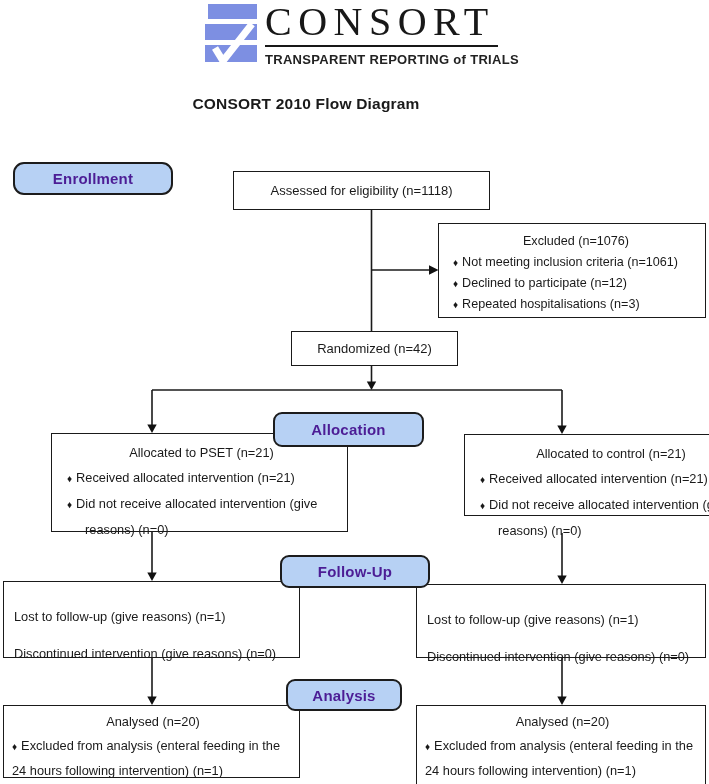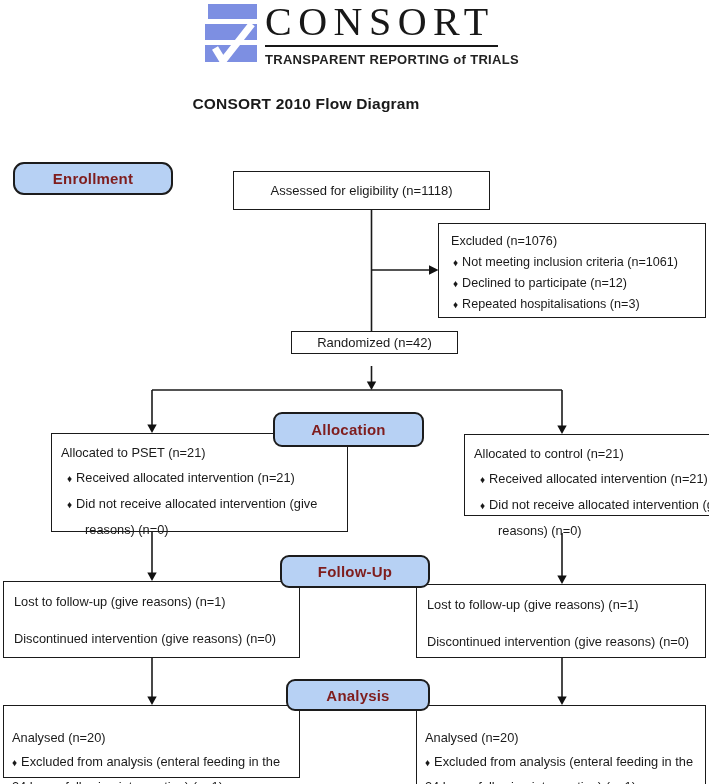--- a/index.html
+++ b/index.html
@@ -26,54 +26,54 @@
   .page-title {
     position:absolute; left:0; top:95px; width:612px; text-align:center;
     font-weight:bold; font-size:15.5px; letter-spacing:0.2px; z-index:2;
   }
 
   
   .stage-label {
     position:absolute; z-index:3; box-sizing:border-box;
     background:#b7d1f4; border:2px solid #1c1c1c; border-radius:9px;
     display:flex; align-items:center; justify-content:center;
-    font-weight:bold; font-size:15px; color:#7f1d1d; letter-spacing:0.2px;
+    font-weight:bold; font-size:15px; color:#4c1d95; letter-spacing:0.2px;
   }
   .lbl-enrollment { left:13px;  top:162px; width:160px; height:33px; border-radius:11px; }
   .lbl-allocation { left:273px; top:412px; width:151px; height:35px; }
   .lbl-followup   { left:280px; top:555px; width:150px; height:33px; }
-  .lbl-analysis   { left:286px; top:679px; width:144px; height:32px; }
+  .lbl-analysis   { left:286px; top:679px; width:116px; height:32px; }
 
   
   .box {
     position:absolute; z-index:2; box-sizing:border-box;
     background:#ffffff; border:1.5px solid #1a1a1a; font-size:12.8px;
   }
   .box.center { display:flex; align-items:center; justify-content:center; font-size:13px; }
   .box-assessed   { left:233px; top:171px; width:257px; height:39px; }
   .box-excluded   { left:438px; top:223px; width:268px; height:95px; padding:7px 4px 4px 12px; line-height:21px; font-size:12.6px; }
-  .box-randomized { left:291px; top:331px; width:167px; height:23px;text-align:center; }
+  .box-randomized { left:291px; top:331px; width:167px; height:35px;text-align:center; }
   .box-alloc-l    { left:3px;   top:433px; width:297px; height:99px; }
   .box-alloc-r    { left:416px; top:434px; width:290px; height:82px; }
   .box-follow-l   { left:3px;   top:581px; width:297px; height:77px; }
   .box-follow-r   { left:416px; top:584px; width:290px; height:74px; }
   .box-analysis-l { left:3px;   top:705px; width:297px; height:73px; }
   .box-analysis-r { left:416px; top:705px; width:290px; height:81px; }
 
   .pad-list  { padding:6px 5px 4px 9px; line-height:25px;margin-left:48px; }
-  .box-title { white-space:nowrap; }
+  .box-title { white-space:nowrap;text-align:center; }
   .bullet { }
   .hang   { padding-left:24px; text-indent:-18px; }           
   .hang-sm{ padding-left:14px; text-indent:-12px; white-space:nowrap; } 
   .flush  { padding-left:0; text-indent:0; }                  
   .diamond { font-size:10px; margin-right:4px; }
-  .pad-follow { padding:11px 4px 0 10px; line-height:18px; }
+  .pad-follow { padding:26px 4px 0 10px; line-height:18px; }
   .pad-follow .line2 { margin-top:19px; }
   .pad-follow div { white-space:nowrap; }
-  .pad-analysis { padding:20px 5px 3px 8px; line-height:24px; }
+  .pad-analysis { padding:4px 5px 3px 8px; line-height:24px; }
 </style>
 </head>
 <body>
 
 <div class="canvas">
 
   <svg class="connectors" width="709" height="784" viewBox="0 0 709 784">
     <g stroke="#1a1a1a" stroke-width="1.6" fill="none">
       <path d="M371.5 210 V331"></path>
       <path d="M371.5 270 H430"></path>

